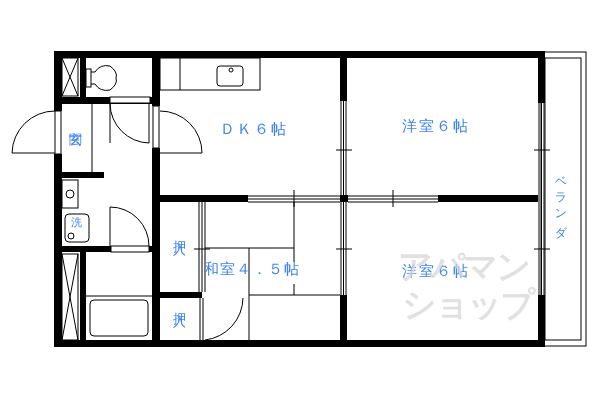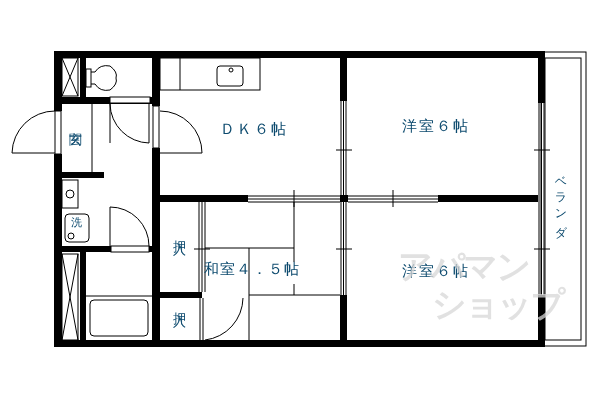--- a/index.html
+++ b/index.html
@@ -1,19 +1,19 @@
 <!DOCTYPE html>
 <html><head>
 <meta charset="utf-8">
 <style>
   html, body { margin: 0; padding: 0; background: #ffffff; }
   body { width: 600px; height: 400px; position: relative; overflow: hidden;
          font-family: "DejaVu Sans", sans-serif; }
   #plan { position: absolute; left: 0; top: 0; width: 600px; height: 400px; }
-  .lbl { position: absolute; color: #0c4a6e; font-size: 15px; line-height: 1; white-space: nowrap; letter-spacing: 2px; }
+  .lbl { position: absolute; color: #3b82f6; font-size: 15px; line-height: 1; white-space: nowrap; letter-spacing: 2px; }
   .lbl-sm { font-size: 13px; letter-spacing: 0; }
   .vert { writing-mode: vertical-rl; text-orientation: upright; letter-spacing: 2px; }
   .watermark { position: absolute; color: #d8d8d8; font-weight: bold; font-size: 34px; line-height: 38px;
                font-family: "DejaVu Sans", sans-serif; letter-spacing: -2px; }
 </style>
 </head>
 <body>
 
 <svg id="plan" viewBox="0 0 600 400" xmlns="http://www.w3.org/2000/svg">
 
@@ -163,14 +163,14 @@
 <div class="lbl" style="left:402px;top:264px;">洋室６帖</div>
 <div class="lbl" style="left:204px;top:262px;letter-spacing:1px;">和室４．５帖</div>
 <div class="lbl lbl-sm vert" style="left:69px;top:121px;">玄関</div>
 <div class="lbl lbl-sm vert" style="left:173px;top:230px;">押入</div>
 <div class="lbl lbl-sm vert" style="left:173px;top:302px;">押入</div>
 <div class="lbl lbl-sm" style="left:71px;top:217px;font-size:11px;">洗</div>
 <div class="lbl lbl-sm vert" style="left:555px;top:167px;font-size:12px;letter-spacing:3px;">ベランダ</div>
 
 <div class="watermark" style="left:398px;top:247px;opacity:0.75;">
   <div>アパマン</div>
-  <div style="margin-left:34px;">ショップ</div>
+  <div style="margin-left:4px;">ショップ</div>
 </div>
 
 </body></html>

